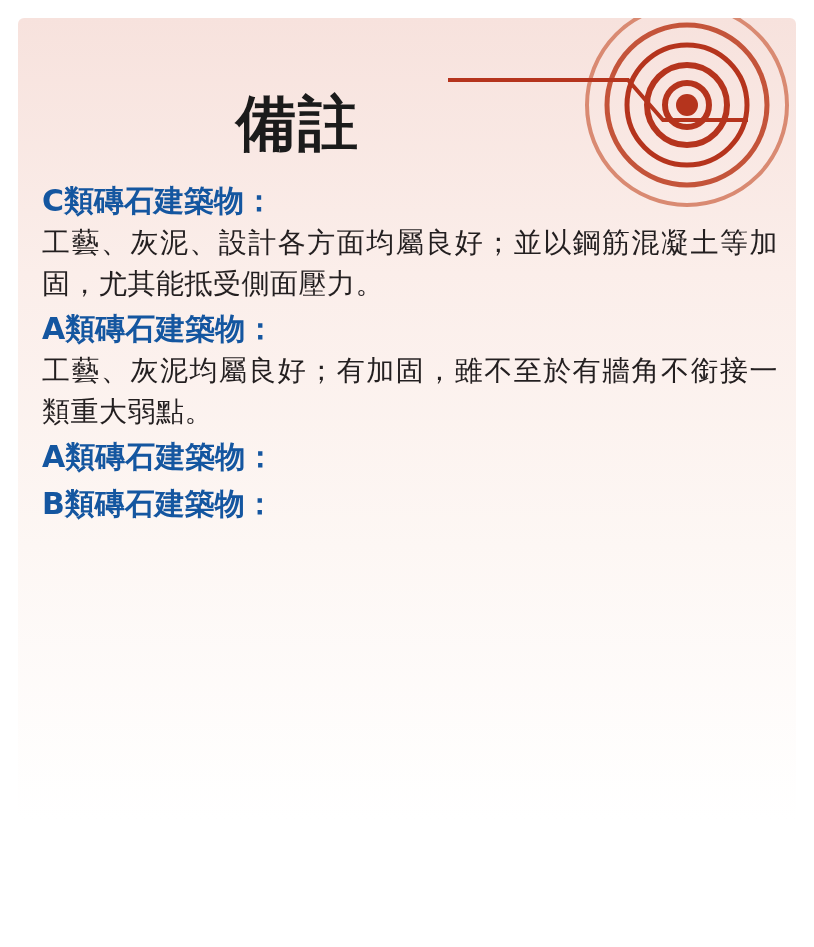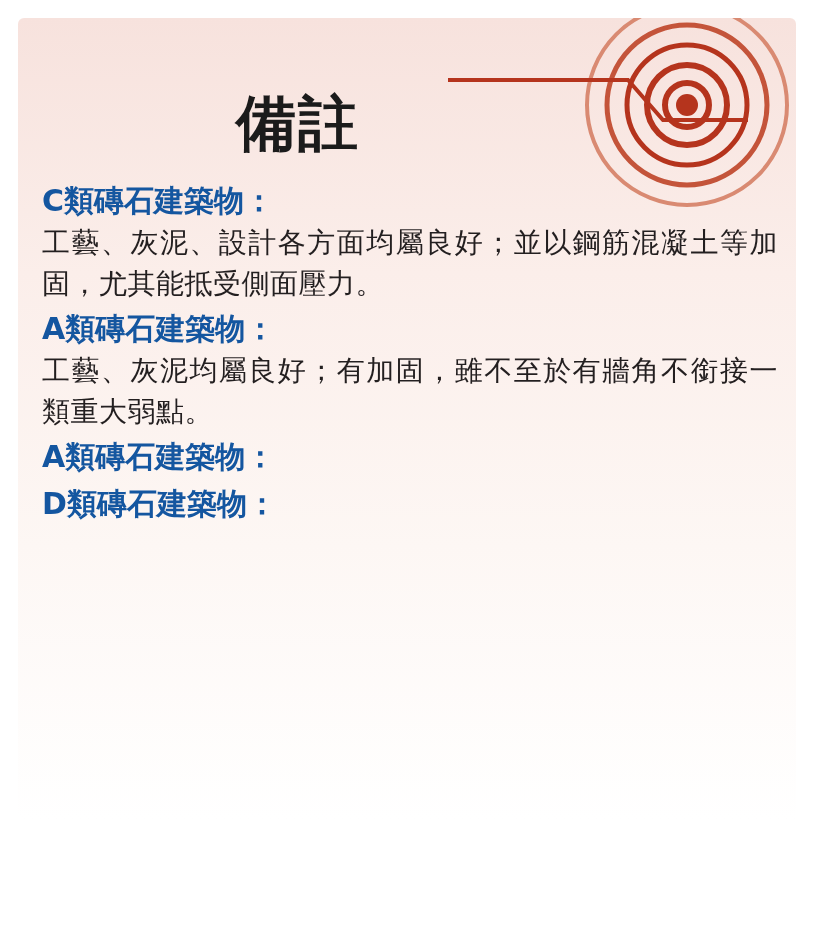--- a/index.html
+++ b/index.html
@@ -117,17 +117,17 @@
     <div class="section">
       <div class="heading">A類磚石建築物：</div>
       <div class="para">工藝、灰泥均屬良好；有加固，雖不至於有牆角不銜接一類重大弱點。</div>
     </div>
 
     <div class="section">
       <div class="heading">A類磚石建築物：</div>
     </div>
 
     <div class="section">
-      <div class="heading">D類磚石建築物：</div>
+      <div class="heading">B類磚石建築物：</div>
     </div>
 
   </div>
 </div>
 
 </body></html>

